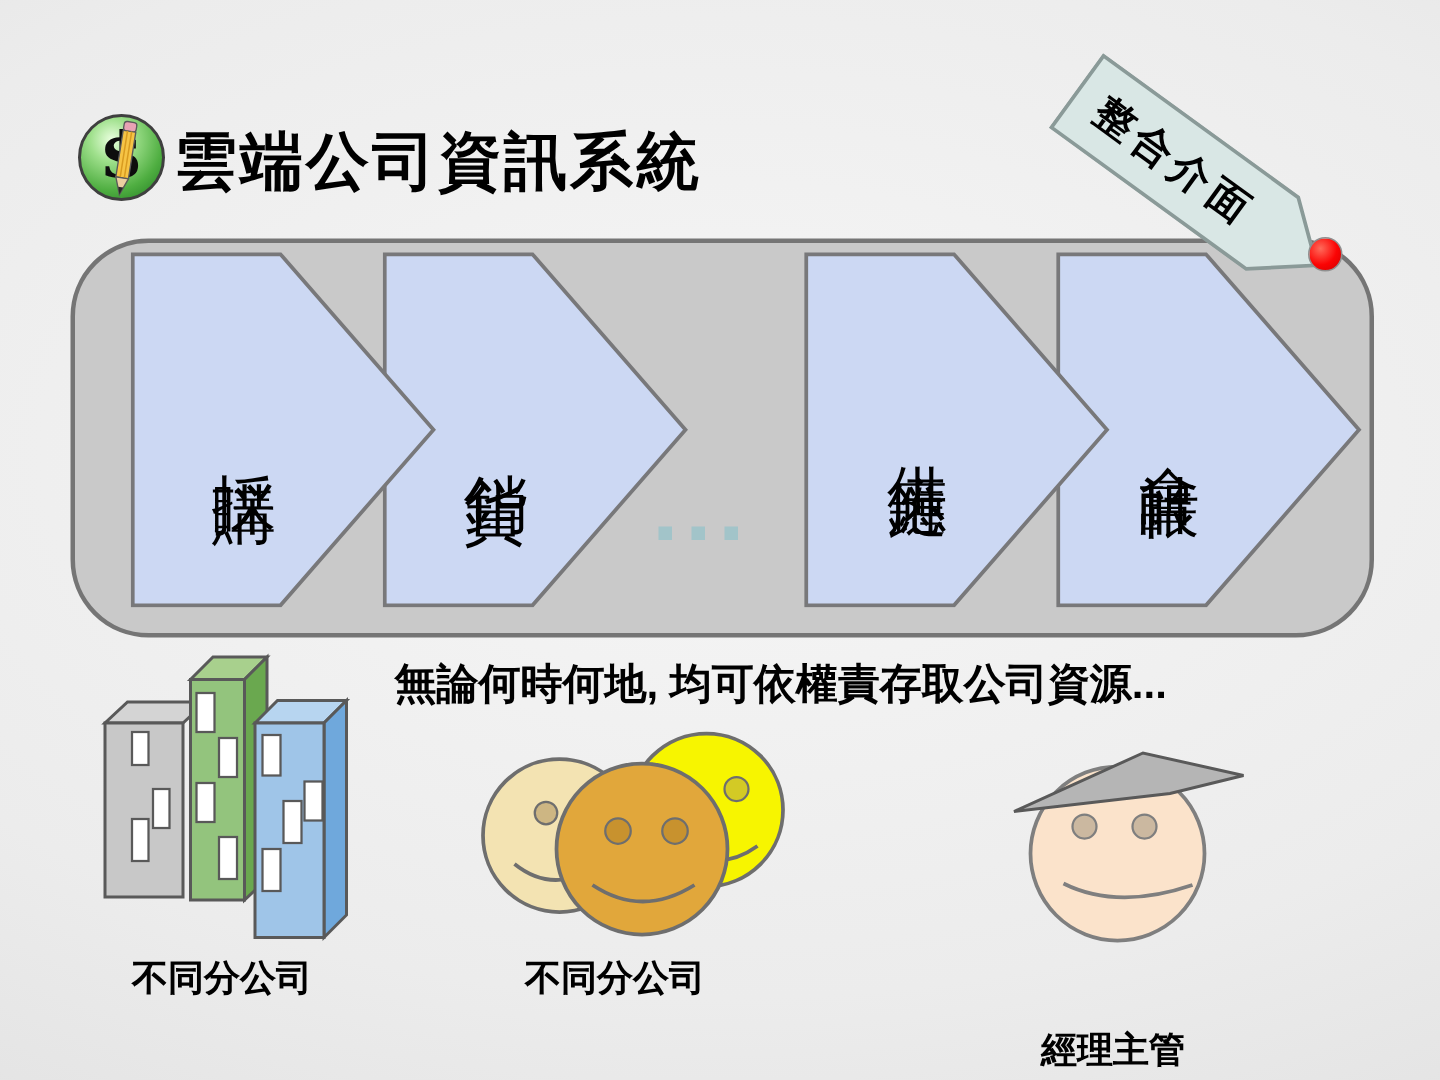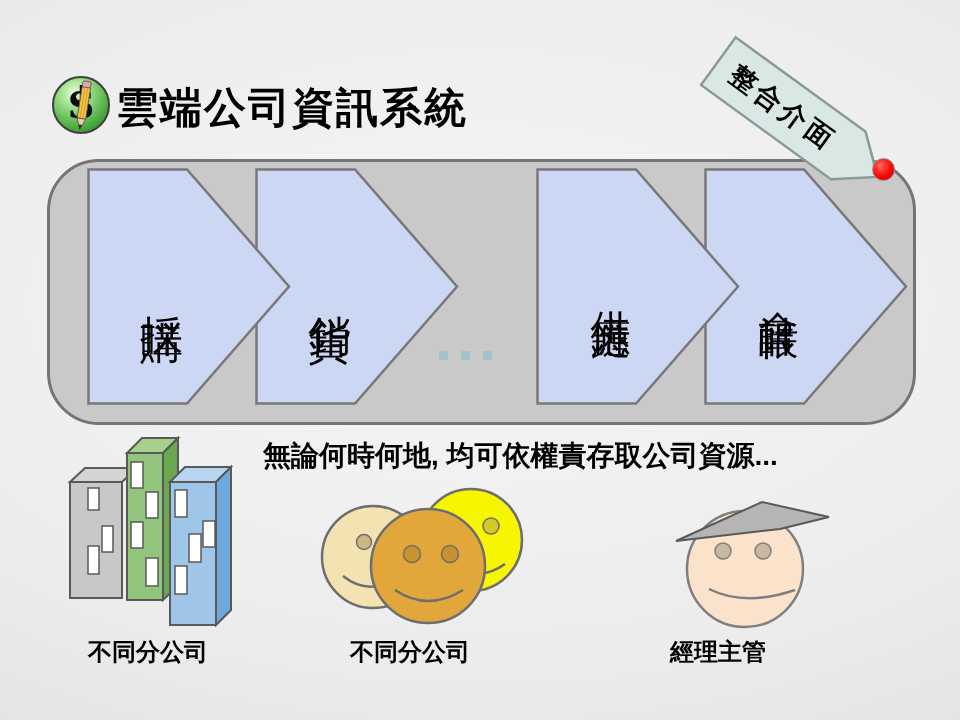--- a/index.html
+++ b/index.html
@@ -61,21 +61,21 @@
   .chev-3 .step-label,.chev-4 .step-label{font-size:40px;}
   .dot{width:9px;height:9px;background:#a2c4c9;top:351px;z-index:15;}
   
   .caption{
     left:263px;top:437px;width:640px;height:36px;
     font-size:28px;font-weight:700;color:#000;white-space:nowrap;
   }
   .group-label{
     top:636px;height:28px;font-size:24px;font-weight:700;color:#000;white-space:nowrap;
   }
-  .lbl-1{left:88px;} .lbl-2{left:350px;} .lbl-3{left:670px;}
+  .lbl-1{left:88px;} .lbl-2{left:350px;} .lbl-3{left:694px;margin-top:48px;}
   .illus{z-index:6;}
 </style>
 </head>
 <body>
 
 <div class="abs app-icon">
   <span class="dollar-glyph">$</span>
   <svg class="pencil-svg" width="58" height="58" viewBox="0 0 58 58">
     <g transform="rotate(9 29 29)">
       <rect x="25" y="3" width="8.5" height="6.5" rx="2" fill="#e8a2b4" stroke="#5a5a5a" stroke-width="0.9"></rect>

